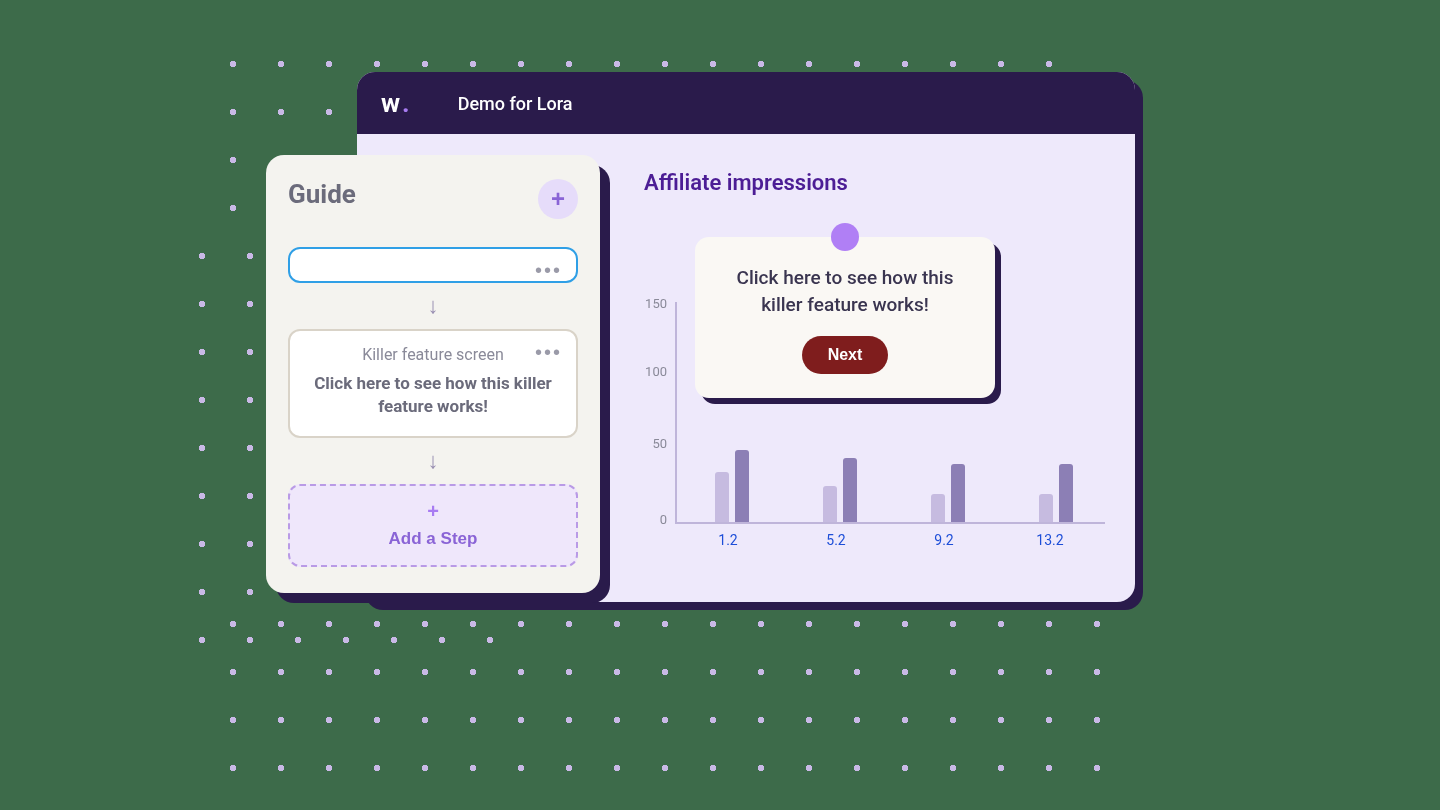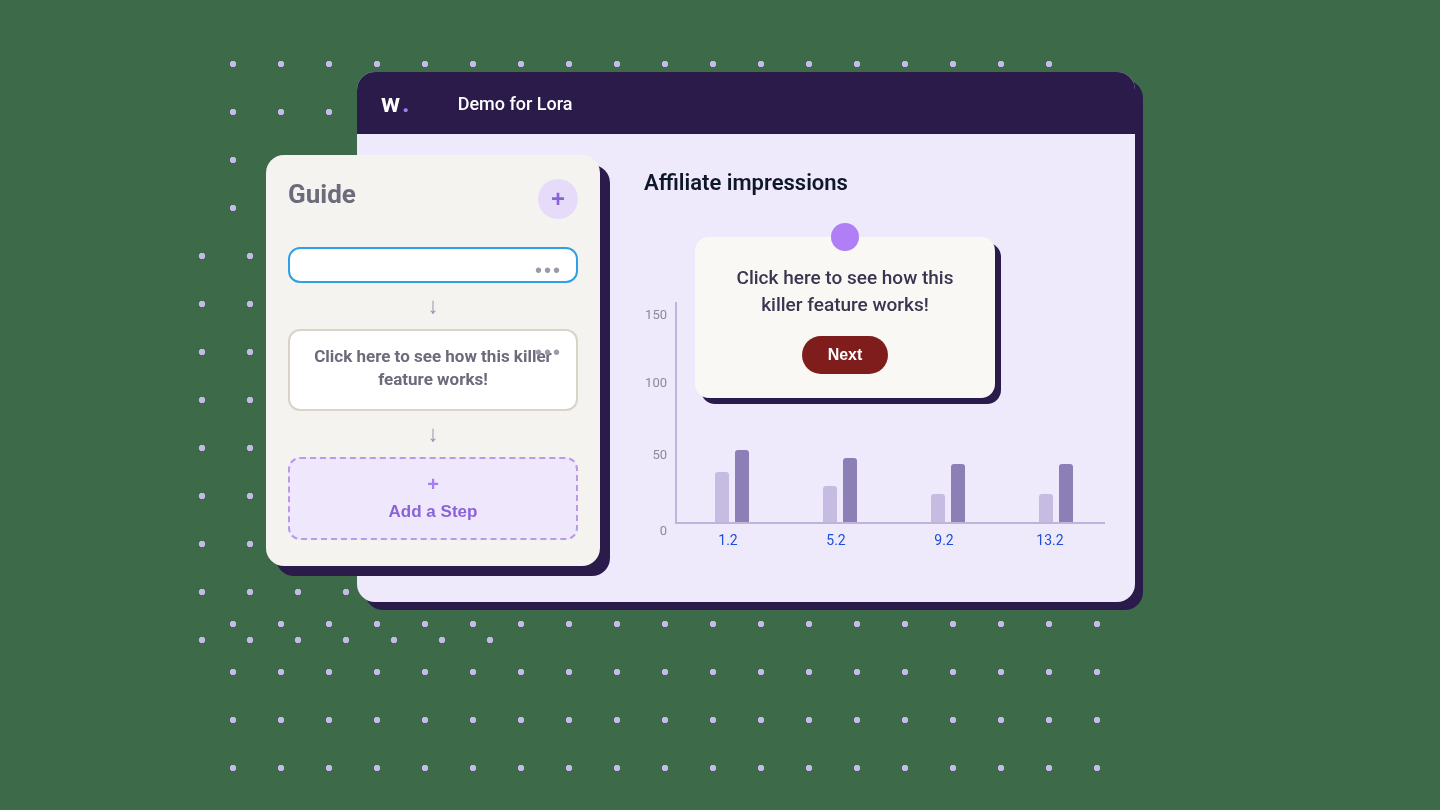--- a/index.html
+++ b/index.html
@@ -41,36 +41,36 @@
   }
   .win-logo {
     display: flex; align-items: baseline; gap: 2px;
     color: #fff; font-size: 26px; font-weight: 700;
   }
   .win-logo .dot-accent { color: #a87cf2; font-size: 26px; }
   .win-title { color: #fff; font-size: 18px; font-weight: 500; margin-left: 20px; }
 
   .chart-title {
     text-align: center;
-    color: #0f172a;
+    color: #4c1d95;
     font-size: 22px;
     font-weight: 600;
     margin-top: 36px;
   }
 
   
   .chart {
     position: absolute;
     left: 278px; top: 230px;
     width: 470px; height: 260px;
   }
   .axis-line { position: absolute; background: #bfb5da; }
   .axis-v { left: 40px; top: 0; width: 2px; height: 222px; }
   .axis-h { left: 40px; top: 220px; width: 430px; height: 2px; }
-  .ytick  { position: absolute; left: 0; width: 32px; text-align: right; color: #8a8a99; font-size: 13px; margin-top: 11px; }
+  .ytick  { position: absolute; left: 0; width: 32px; text-align: right; color: #8a8a99; font-size: 13px; }
   .bars   { position: absolute; left: 60px; top: 0; width: 410px; height: 222px; }
   .bar-group { position: absolute; bottom: 2px; display: flex; align-items: flex-end; gap: 6px; }
   .bar   { width: 14px; border-radius: 3px 3px 0 0; }
   .bar.a { background: #c6bbe0; }
   .bar.b { background: #8c7fb5; }
   .xlabel { position: absolute; top: 230px; color: #1d4ed8; font-size: 14px; text-align: center; width: 50px; }
 
   
   .callout {
     position: absolute;
@@ -221,20 +221,21 @@
   </div>
 
   <div class="card selected">
     <button class="card-kebab">•••</button>
   </div>
 
   <div class="arrow">↓</div>
 
   <div class="card">
     <button class="card-kebab">•••</button>
+    <div class="card-sub">Killer feature screen</div>
     <div class="card-main">Click here to see how this killer feature works!</div>
   </div>
 
   <div class="arrow">↓</div>
 
   <button class="add-step" style="width:100%;cursor:pointer">
     <span class="plus">+</span>
     <span class="lbl">Add a Step</span>
   </button>
 </div>

